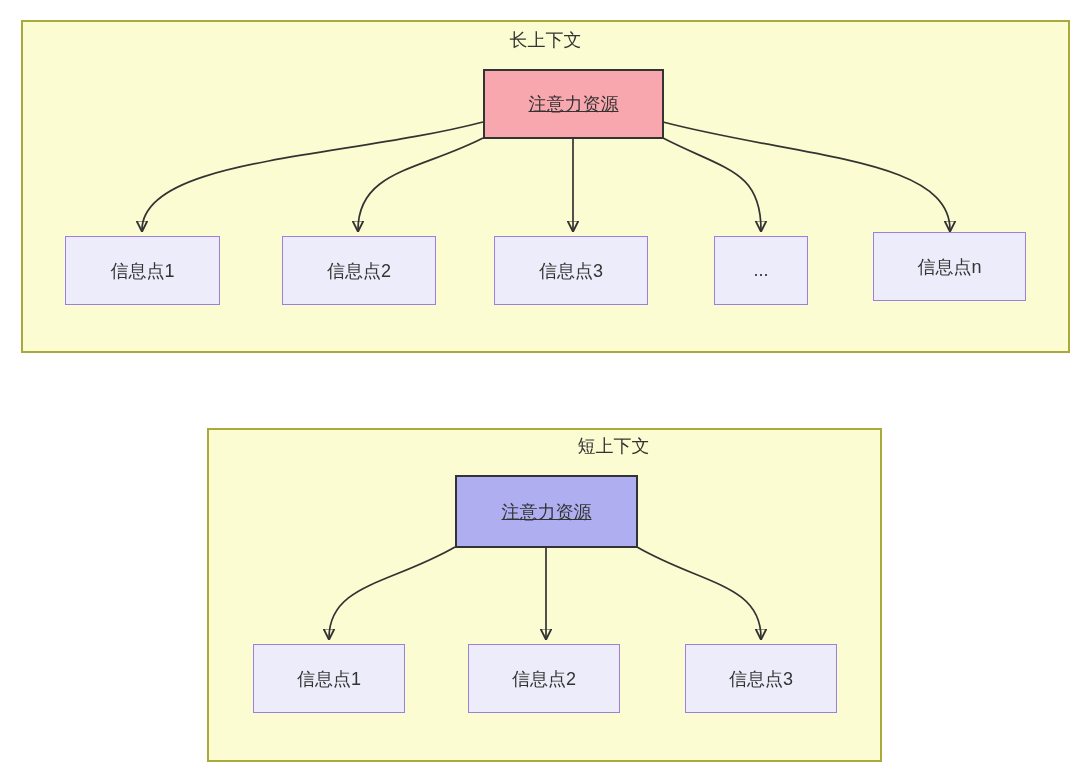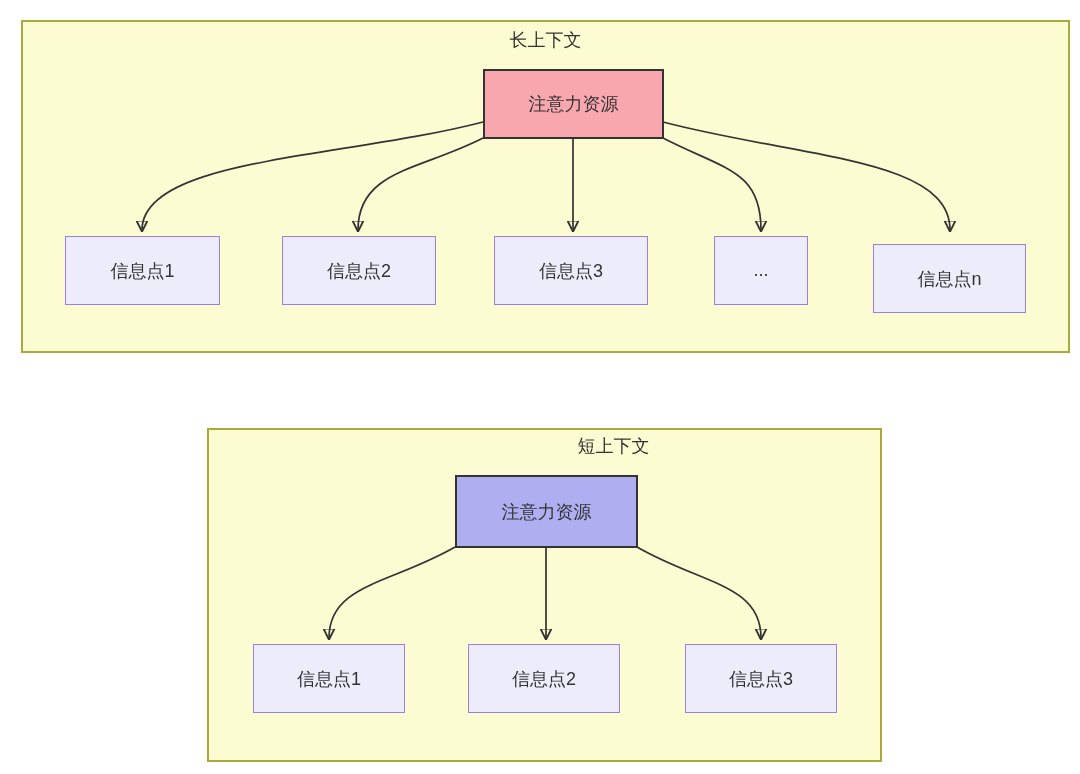--- a/index.html
+++ b/index.html
@@ -9,31 +9,31 @@
   .panel{position:absolute;background:#FCFCD2;border:2px solid #A9A93C;box-sizing:border-box;}
   #panel-long{left:21px;top:20px;width:1049px;height:333px;}
   #panel-short{left:207px;top:428px;width:675px;height:334px;}
 
   .panel-title{position:absolute;text-align:center;font-size:18px;color:#333333;}
   #title-long{left:21px;top:28px;width:1049px;}
   #title-short{left:207px;top:434px;width:813px;}
 
   .node{position:absolute;display:flex;align-items:center;justify-content:center;
         box-sizing:border-box;font-size:18px;color:#333333;text-align:center;}
-  .root-node{border:2.5px solid #333333;}
+  .root-node{border:2.5px solid #333333;text-decoration:underline;}
   .root-long{background:#F9A7AE;left:483px;top:69px;width:181px;height:70px;}
   .root-short{background:#AFAEF0;left:455px;top:475px;width:183px;height:73px;}
   .info{background:#ECECFA;border:1.5px solid #9E7FDE;}
 
   
   .l1{left:65px;top:236px;width:155px;height:69px;}
   .l2{left:282px;top:236px;width:154px;height:69px;}
   .l3{left:494px;top:236px;width:154px;height:69px;}
   .l4{left:714px;top:236px;width:94px;height:69px;}
-  .l5{left:873px;top:244px;width:153px;height:69px;}
+  .l5{left:873px;top:232px;width:153px;height:69px;}
 
   
   .s1{left:253px;top:644px;width:152px;height:69px;}
   .s2{left:468px;top:644px;width:152px;height:69px;}
   .s3{left:685px;top:644px;width:152px;height:69px;}
 
   #edges{position:absolute;left:0;top:0;width:1080px;height:774px;pointer-events:none;}
   #edges path{fill:none;stroke:#333333;stroke-width:1.7px;}
 </style>
 </head>

